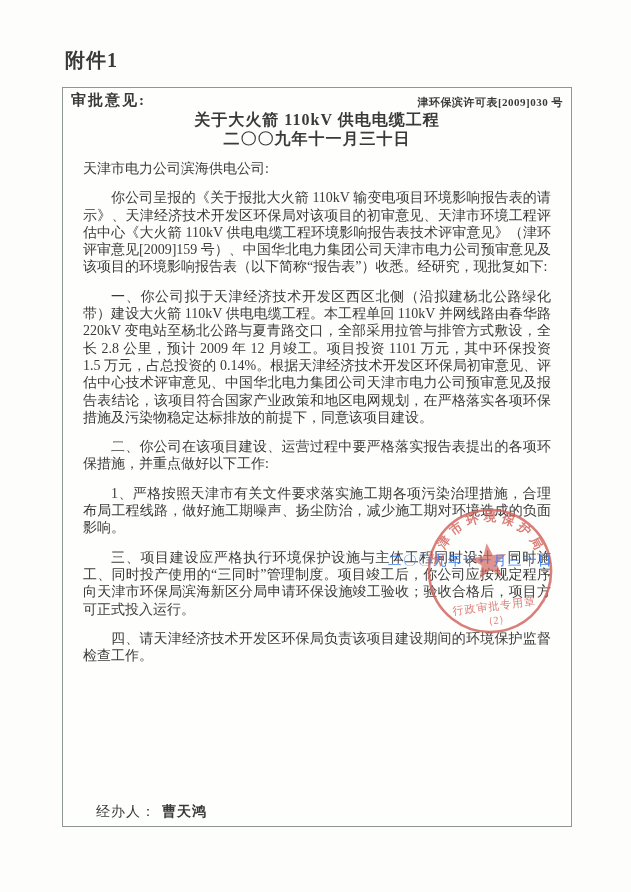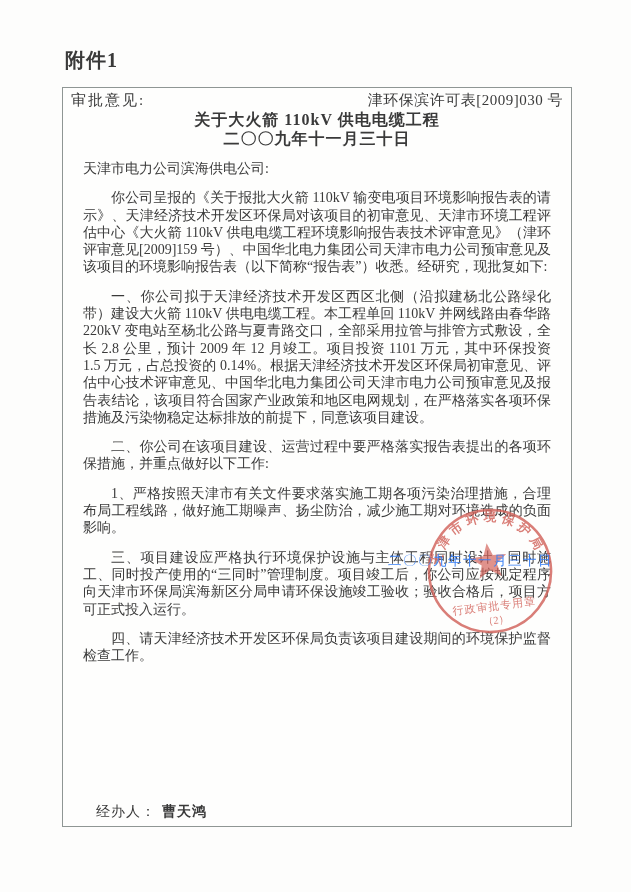--- a/index.html
+++ b/index.html
@@ -18,23 +18,24 @@
   .approval-box {
     position:absolute; left:62px; top:87px;
     width:510px; height:740px;
     border:1px solid #8f9694;
     box-sizing:border-box;
     background:#fefefd;
   }
   .header-row {
     display:flex; justify-content:space-between; align-items:flex-end;
     padding:3px 8px 0 8px;
+    font-weight:bold;
   }
   .field-label { font-size:15px; letter-spacing:2px; }
-  .doc-number { font-size:15px; letter-spacing:0.5px; }
+  .doc-number { font-size:11px; letter-spacing:0.5px; }
   .title-block {
     text-align:center; font-weight:bold;
     font-size:16px; line-height:18.5px;
     letter-spacing:1px; margin-top:1px;
   }
   .body-text {
     margin:3px 8px 0 8px;
     font-size:14px; line-height:17.3px;
     text-align:justify;
   }

